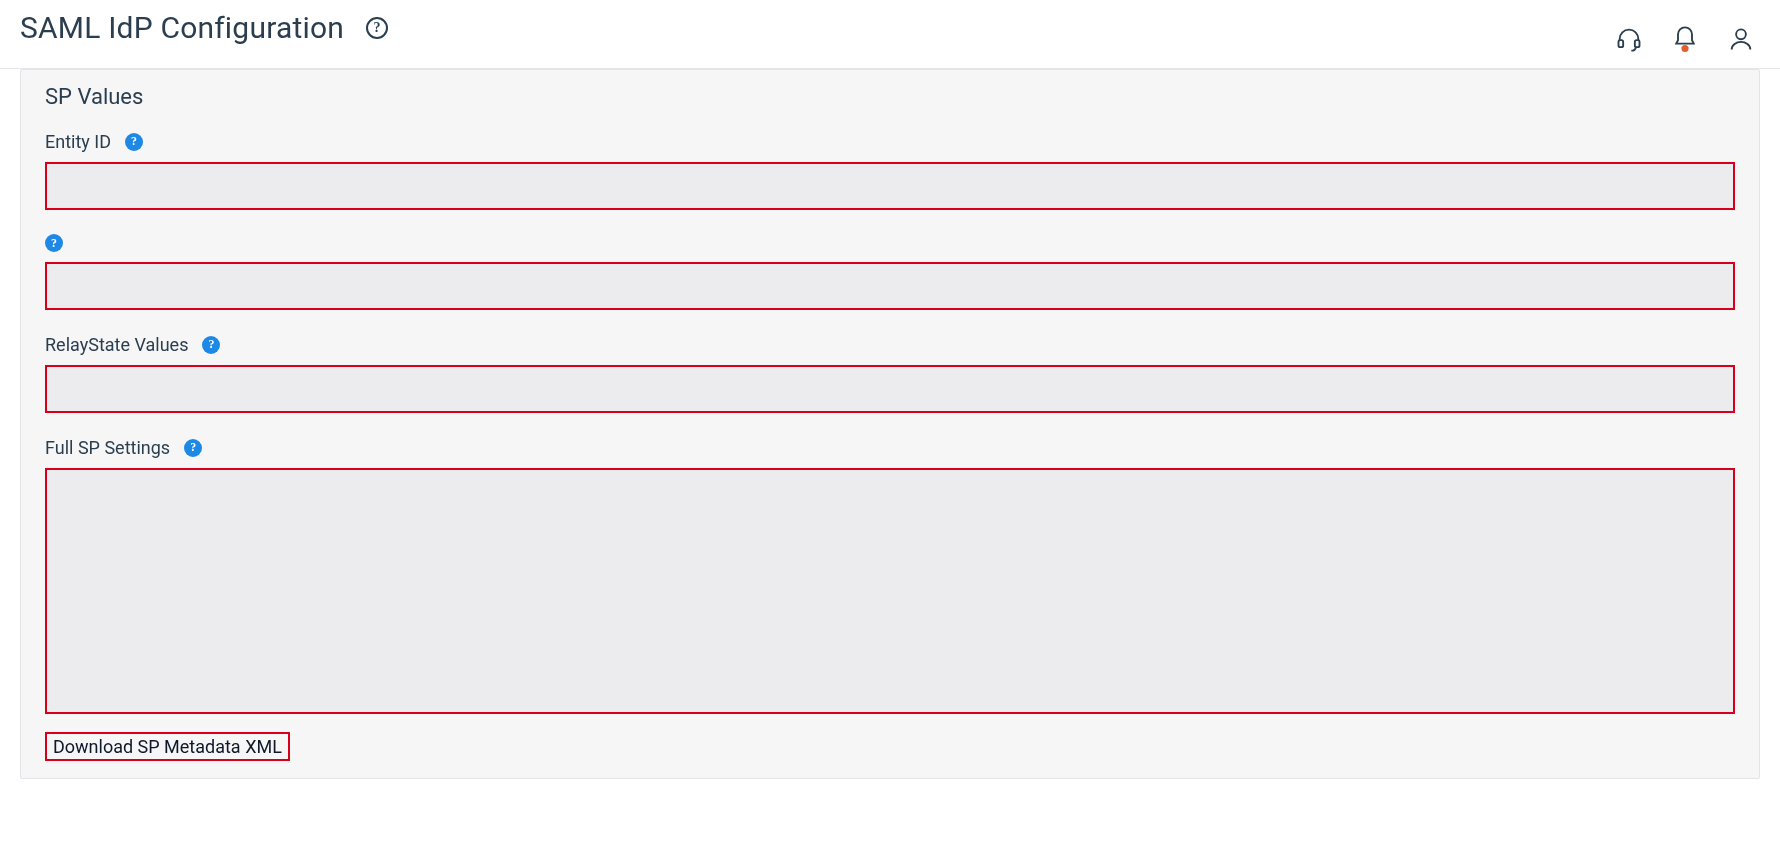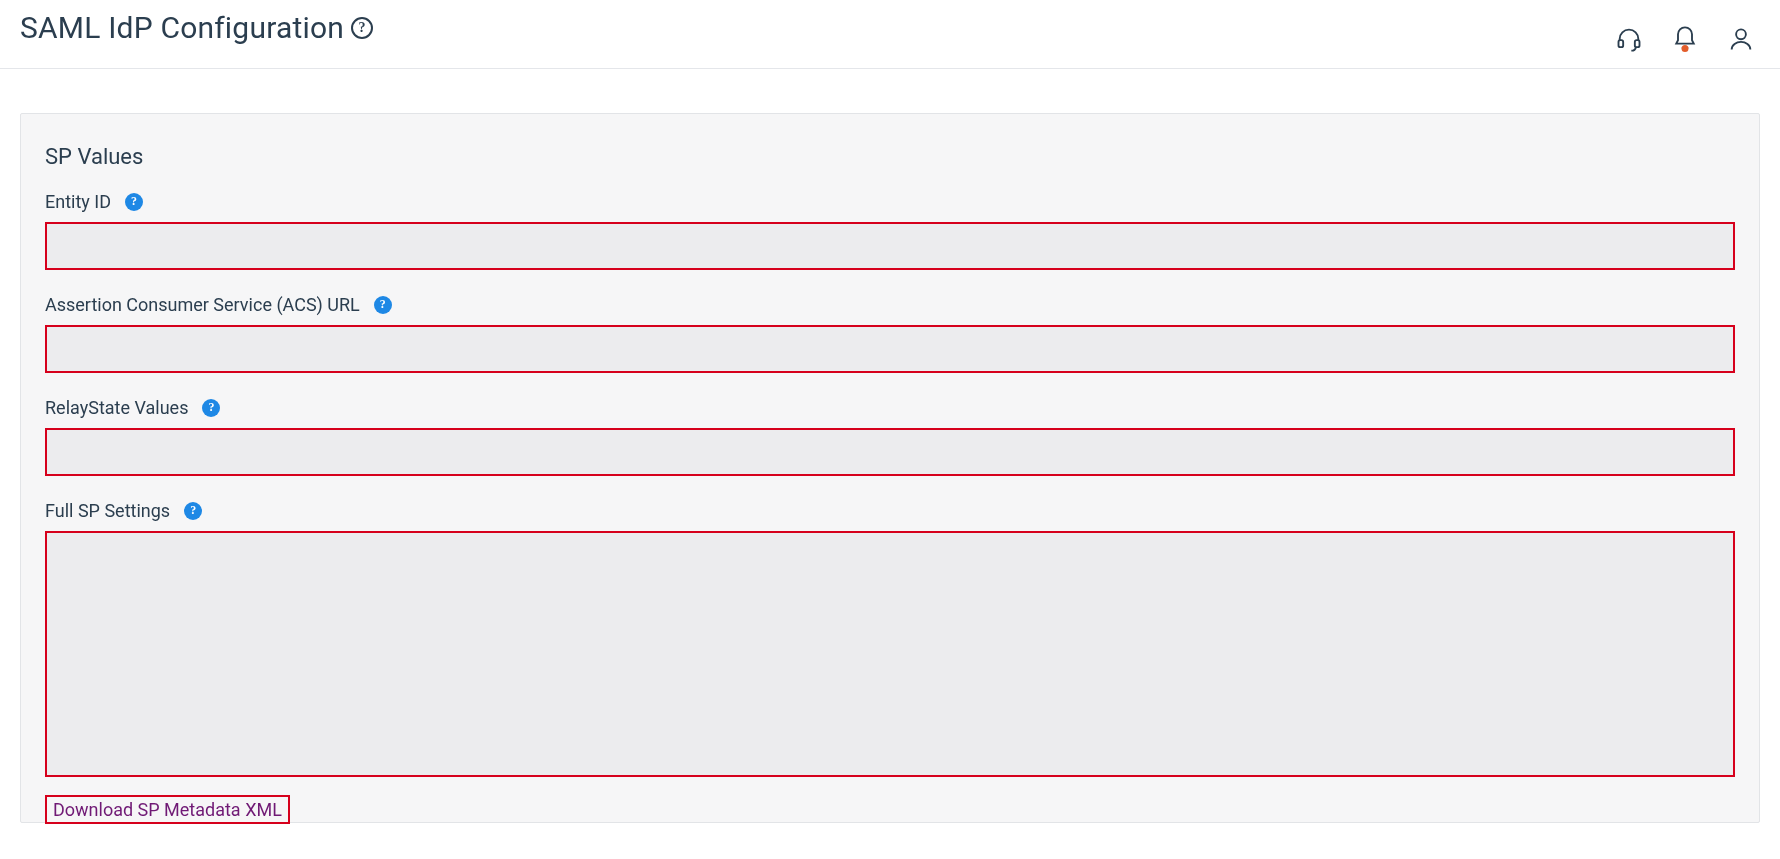--- a/index.html
+++ b/index.html
@@ -20,21 +20,21 @@
     padding: 10px 24px 14px 20px;
     border-bottom: 1px solid #e4e6ea;
   }
   .breadcrumb {
     font-size: 16px;
     color: #2b3e4f;
     margin-bottom: 2px;
   }
   .breadcrumb a { color: #2b3e4f; text-decoration: none; }
   .breadcrumb-sep { margin: 0 4px; color: #2b3e4f; }
-  .page-title-row { display: flex; align-items: center; gap: 7px; }
+  .page-title-row { display: flex; align-items: center; gap: 22px; }
   .page-title {
     font-size: 30px;
     font-weight: 400;
     color: #2b3e4f;
     letter-spacing: 0.2px;
   }
   .header-right {
     display: flex;
     align-items: center;
     gap: 26px;
@@ -62,25 +62,24 @@
     font-size: 14px; font-weight: 700; color: #2b3e4f;
     font-family: Georgia, serif;
   }
 
   
   .content-wrap {
     padding: 0 20px;
     height: calc(100% - 78px);
   }
   .panel {
-    margin-top: 44px;
     background: #f6f6f7;
     border: 1px solid #e2e4e7;
     border-radius: 2px;
-    padding: 30px 24px 24px 24px;
+    padding: 14px 24px 24px 24px;
     height: 710px;
   }
   .section-title {
     font-size: 22px;
     font-weight: 400;
     color: #2b3e4f;
     margin-bottom: 22px;
   }
   .field-block { margin-bottom: 24px; }
   .field-label-row {
@@ -118,21 +117,21 @@
     padding: 10px 12px;
     font-size: 16px;
     color: #2b3e4f;
     resize: none;
     font-family: inherit;
   }
   .download-link {
     display: inline-block;
     margin-top: 14px;
     font-size: 18px;
-    color: #701a75;
+    color: #0f172a;
     text-decoration: none;
     border: 2px solid #d6001c;
     padding: 2px 6px;
     cursor: pointer;
   }
 </style>
 </head>
 <body>
 
 <div class="header">
@@ -174,21 +173,20 @@
     <div class="field-block">
       <div class="field-label-row">
         <span class="field-label">Entity ID</span>
         <span class="info-dot">?</span>
       </div>
       <input type="text" class="highlight-input" value="" style="">
     </div>
 
     <div class="field-block">
       <div class="field-label-row">
-        <span class="field-label">Assertion Consumer Service (ACS) URL</span>
         <span class="info-dot">?</span>
       </div>
       <input type="text" class="highlight-input" value="" style="">
     </div>
 
     <div class="field-block">
       <div class="field-label-row">
         <span class="field-label">RelayState Values</span>
         <span class="info-dot">?</span>
       </div>

